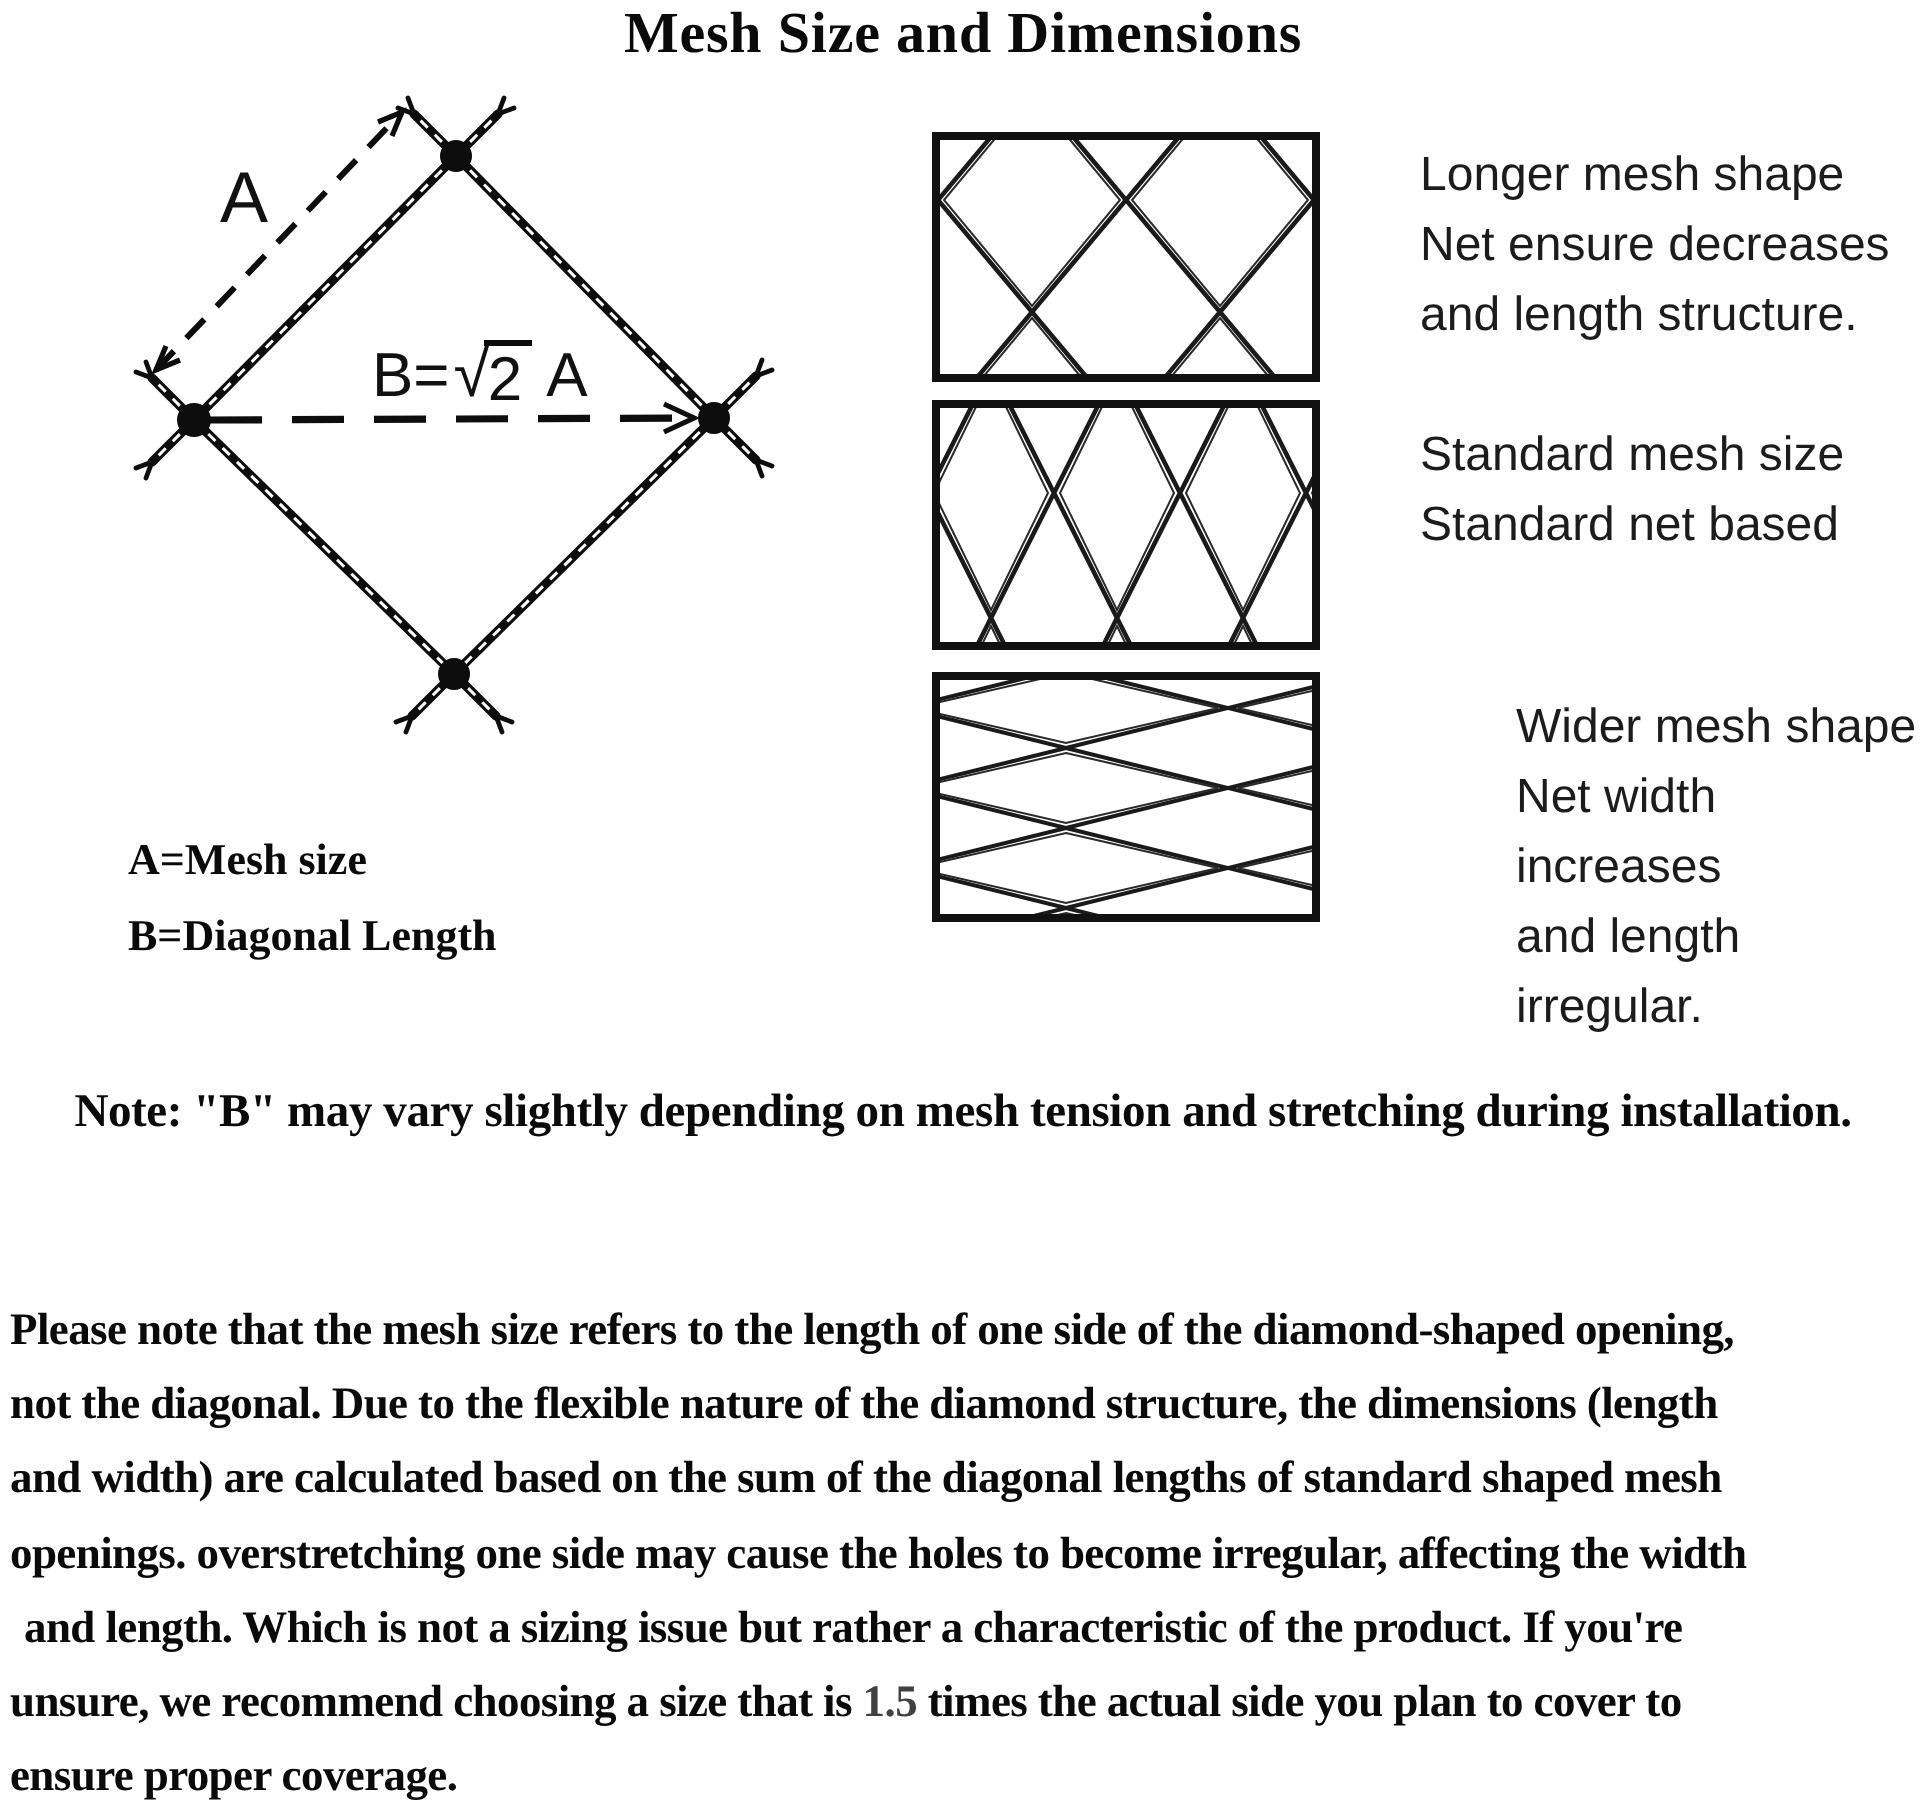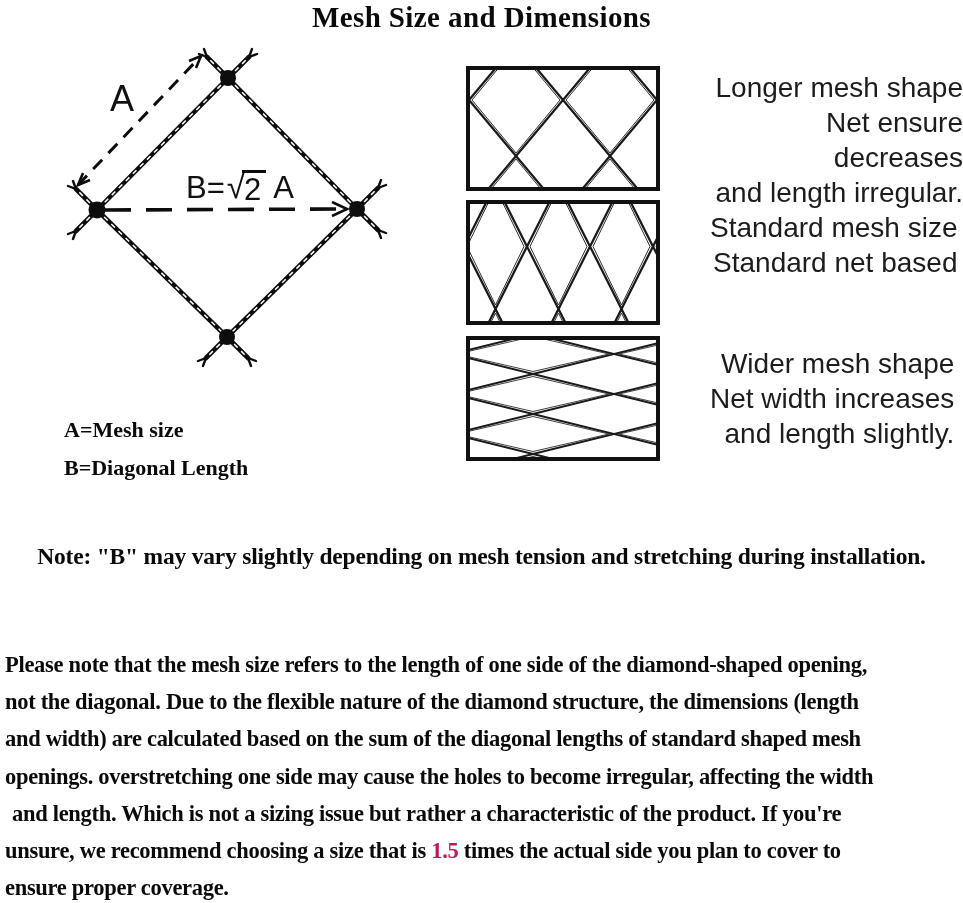--- a/index.html
+++ b/index.html
@@ -19,33 +19,33 @@
   .lblB .radnum { border-top:3px solid #0a0a0a; padding:1px 5px 0 2px; margin-left:-3px; line-height:1.05; }
   .lblB .suffix { margin-left:7px; }
 
   
   .fig { position:absolute; left:466px; width:194px; height:125px; margin:0;
          border:4px solid #111; box-sizing:border-box; background:#fff; }
   .fig svg { display:block; width:186px; height:117px; }
   .fig1 { top:66px; } .fig2 { top:200px; } .fig3 { top:336px; }
 
   .cap { position:absolute; left:710px; font-family:"Liberation Sans",sans-serif;
-         font-size:28px; line-height:35px; color:#1c1c1c;text-align:right; }
-  .cap1 { top:70px; } .cap2 { top:210px; } .cap3 { top:346px; }
+         font-size:24px; line-height:35px; color:#1c1c1c; }
+  .cap1 { top:70px; } .cap2 { top:210px; } .cap3 { top:346px;margin-left:48px; }
 
   .defs { position:absolute; left:64px; top:411px; font-size:22px; font-weight:bold;
           line-height:37.5px; }
 
   .note { position:absolute; top:543px; left:0; width:100%; text-align:center;
           font-size:23.5px; font-weight:bold; letter-spacing:-0.2px; }
 
   .para { position:absolute; left:5px; top:646px; width:953px; font-size:22.5px;
           font-weight:bold; line-height:37.2px; letter-spacing:-0.3px; }
   .para .indent { padding-left:7px; }
-  .red { color:#be185d; }
+  .red { color:#404040; }
 </style>
 </head>
 <body>
 
 <div class="page">
 
   <div class="title">Mesh Size and Dimensions</div>
 
   <svg class="diagram" width="410" height="370" viewBox="0 0 410 370">
 
@@ -118,30 +118,30 @@
           <path d="M81,2.5 L157,20 L81,37.5 L5,20 Z" fill="none" stroke="#2a2a2a" stroke-width="0.9"></path>
         </pattern>
       </defs>
       <rect width="186" height="117" fill="url(#p3)"></rect>
     </svg>
   </figure>
 
   <div class="cap cap1">
     <div>Longer mesh shape</div>
     <div>Net ensure decreases</div>
-    <div>and length irregular.</div>
+    <div>and length structure.</div>
   </div>
   <div class="cap cap2">
     <div>Standard mesh size</div>
     <div>Standard net based</div>
   </div>
   <div class="cap cap3">
     <div>Wider mesh shape</div>
     <div>Net width increases</div>
-    <div>and length slightly.</div>
+    <div>and length irregular.</div>
   </div>
 
   <div class="defs">
     <div>A=Mesh size</div>
     <div>B=Diagonal Length</div>
   </div>
 
   <div class="note">Note: "B" may vary slightly depending on mesh tension and stretching during installation.</div>
 
   <div class="para">

